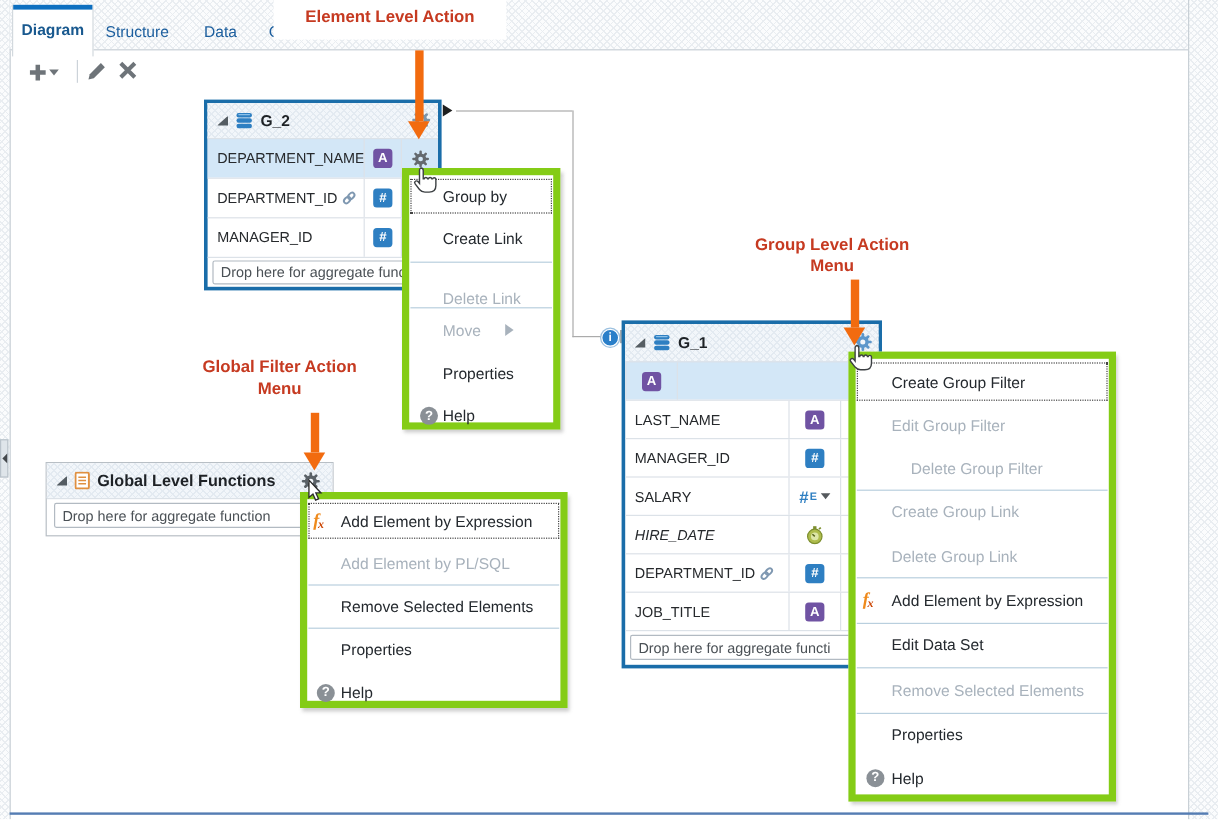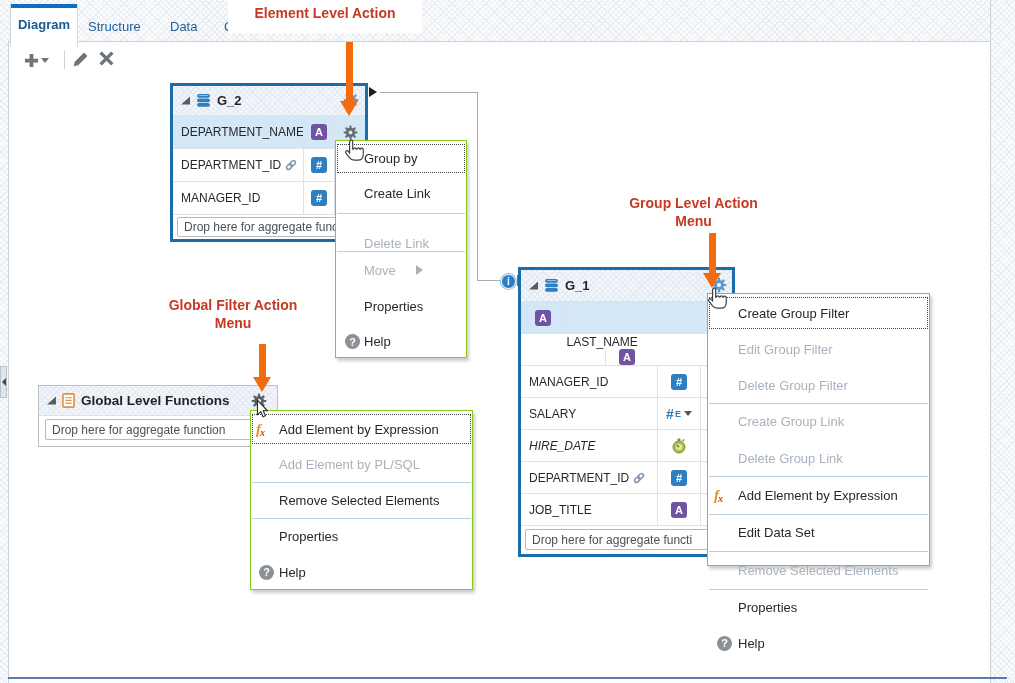--- a/index.html
+++ b/index.html
@@ -26,21 +26,21 @@
     overflow:hidden;white-space:nowrap;height:100%;}
   .cicon,.caction{border-left:1px solid #dce2e8;height:100%;display:flex;align-items:center;
     justify-content:center;box-sizing:border-box;}
   .ticon{width:16px;height:16px;border-radius:3px;color:#fff;font-weight:bold;font-size:11px;
     display:flex;align-items:center;justify-content:center;}
   .t-text{background:#7053a3;}
   .t-num{background:#2e7fc2;}
   .dropzone{border:1px solid #b2bac2;border-radius:2px;background:#fff;font-size:12px;color:#4b5156;
     display:flex;align-items:center;padding-left:6px;box-sizing:border-box;overflow:hidden;white-space:nowrap;}
   
-  .menu{position:absolute;background:#fff;border:1px solid #84cc16;box-sizing:border-box;
+  .menu{position:absolute;background:#fff;border:6px solid #84cc16;box-sizing:border-box;
     box-shadow:2px 3px 3px rgba(110,110,110,.35);z-index:40;}
   .mi{position:absolute;left:0;right:0;display:flex;align-items:center;font-size:13px;color:#24292e;box-sizing:border-box;}
   .mi .lbl{white-space:nowrap;}
   .mi.dis{color:#a8b2bc;}
   .mi.focused{outline:1px dotted #444;outline-offset:-2px;}
   .mi-ic{position:absolute;display:flex;align-items:center;justify-content:center;}
   .sep{position:absolute;left:1px;right:1px;height:1px;background:#b9cfde;}
   .subarrow{width:0;height:0;border-left:7px solid #a8b2bc;border-top:5px solid transparent;
     border-bottom:5px solid transparent;position:absolute;}
   .helpdot{width:15px;height:15px;border-radius:50%;background:#8a9096;color:#fff;font-size:11px;
@@ -200,21 +200,21 @@
           </g>
           <circle cx="8" cy="8" r="2.1" fill="#f2f6fa"></circle>
         </svg>
     </div>
     <div class="grow hl" style="height:32px;">
       <div class="cicon" style="width:43px;">
           <span class="ticon t-text">A</span>
         </div>
       <div class="caction" style="flex:1;"></div>
     </div>
-    <div class="grow" style="height:32px;flex-direction:column;">
+    <div class="grow" style="height:32px;">
       <div class="cname" style="width:136px;">
           <span>LAST_NAME</span>
         </div>
       <div class="cicon" style="width:43px;">
           <span class="ticon t-text">A</span>
         </div>
       <div class="caction" style="flex:1;"></div>
     </div>
     <div class="grow" style="height:32px;">
       <div class="cname" style="width:136px;">
@@ -324,29 +324,29 @@
         <span class="lbl" style="margin-left:28px;">Properties</span>
       </div>
     <div class="mi" style="top:183px;height:35px;">
       <span class="mi-ic" style="left:9px;">
           <span class="helpdot">?</span>
         </span>
       <span class="lbl" style="margin-left:28px;">Help</span>
       </div>
   </div>
 
-  <div class="menu" style="left:707px;top:293px;width:223px;height:273px;">
+  <div class="menu" style="left:707px;top:293px;width:223px;height:375px;">
     <div class="mi focused" style="top:2px;height:34px;">
         <span class="lbl" style="margin-left:30px;">Create Group Filter</span>
       </div>
     <div class="mi dis" style="top:37px;height:36px;">
         <span class="lbl" style="margin-left:30px;">Edit Group Filter</span>
       </div>
     <div class="mi dis" style="top:73px;height:36px;">
-        <span class="lbl" style="margin-left:30px;">Delete Group Filter</span>
+        <span class="lbl" style="margin-left:46px;">Delete Group Filter</span>
       </div>
     <div class="sep" style="top:109px;"></div>
     <div class="mi dis" style="top:109px;height:37px;">
         <span class="lbl" style="margin-left:30px;">Create Group Link</span>
       </div>
     <div class="mi dis" style="top:146px;height:36px;">
         <span class="lbl" style="margin-left:30px;">Delete Group Link</span>
       </div>
     <div class="sep" style="top:182px;"></div>
     <div class="mi" style="top:182px;height:38px;">

